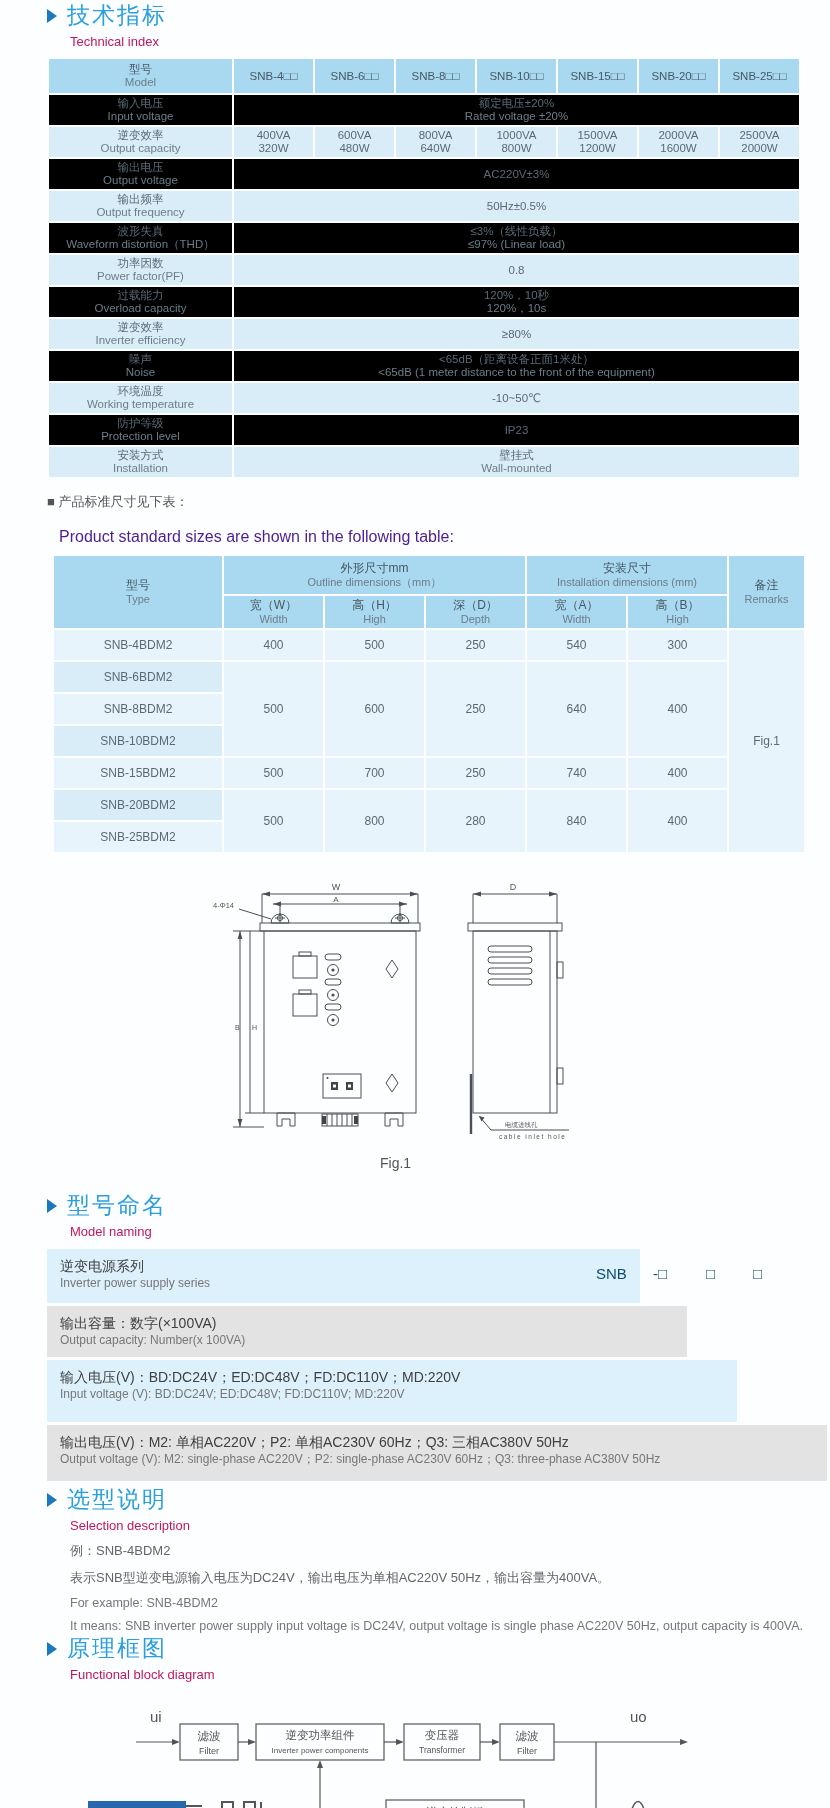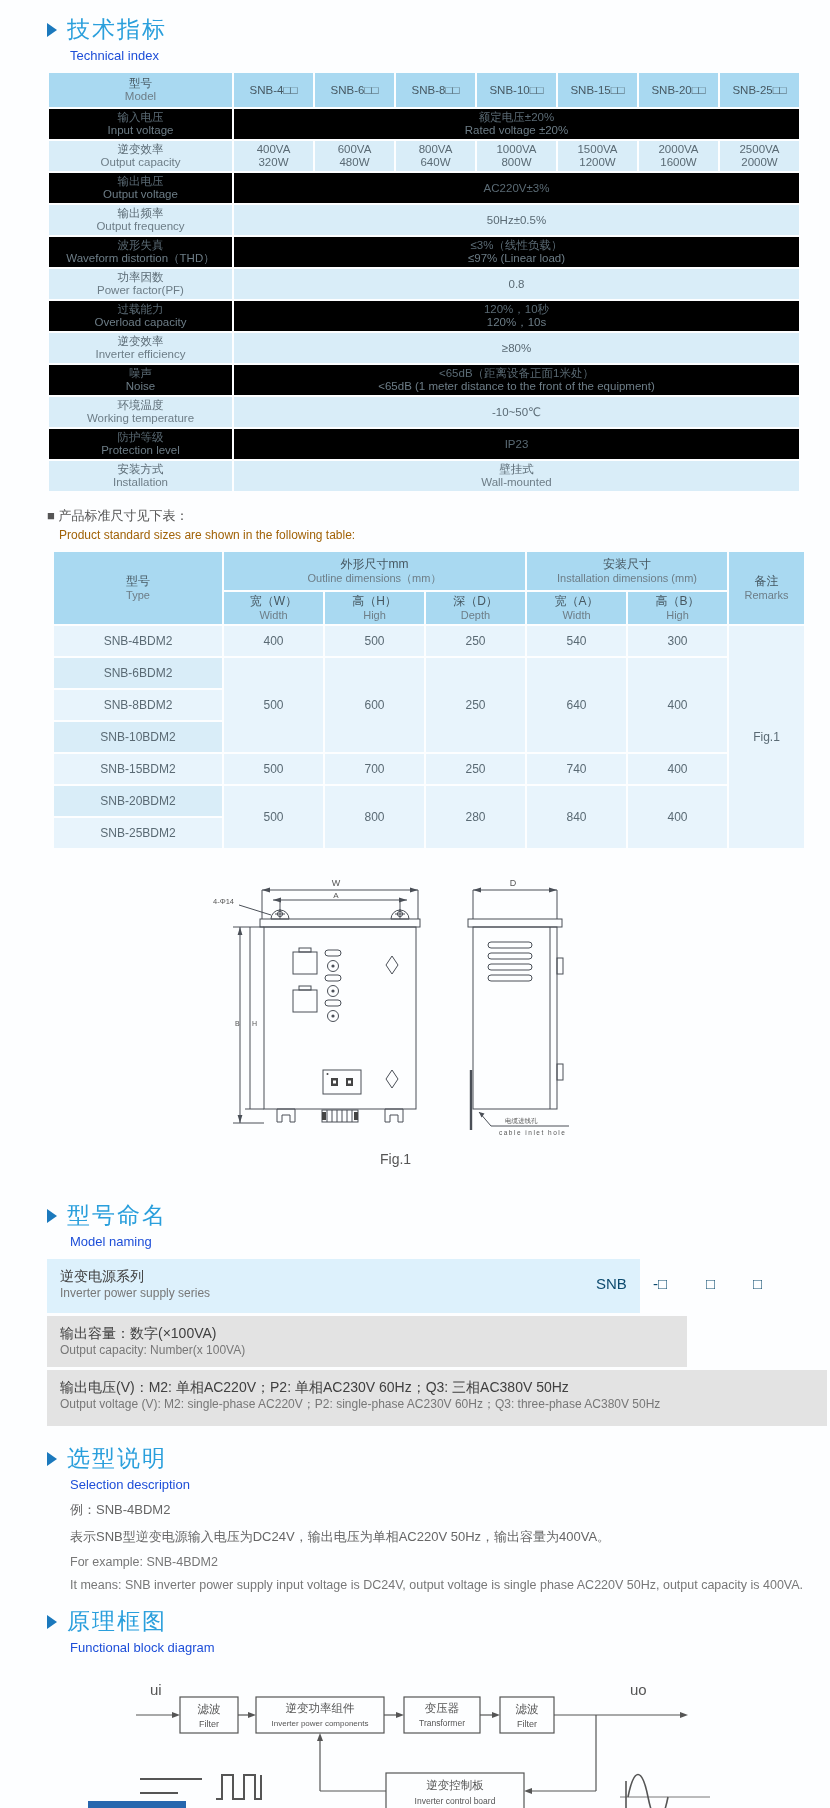--- a/index.html
+++ b/index.html
@@ -1,39 +1,39 @@
 <!DOCTYPE html>
 <html><head>
 <meta charset="utf-8">
 <style>
   *{box-sizing:border-box;margin:0;padding:0}
   html,body{background:#fff}
   body{font-family:"Liberation Sans","DejaVu Sans",sans-serif;color:#555}
   .page{position:relative;width:830px;height:1808px;background:#fdfeff;overflow:hidden}
 
   
-  .sec-head{display:flex;align-items:center;gap:10px;margin-left:47px;padding-top:14px}
+  .sec-head{display:flex;align-items:center;gap:10px;margin-left:47px;}
   .tri{width:0;height:0;border-left:10px solid #1b79bd;border-top:7px solid transparent;border-bottom:7px solid transparent}
   .sec-title{font-size:23px;color:#2a9fdc;letter-spacing:2px}
-  .sec-sub{margin-left:70px;font-size:13px;color:#1d4ed8;margin-top:3px}
+  .sec-sub{margin-left:70px;font-size:13px;color:#be185d;margin-top:3px}
 
   
   table{border-collapse:separate;border-spacing:2px;table-layout:fixed}
   .spec{width:753px;margin:8px 0 0 47px}
   .spec td{text-align:center;font-size:11.5px;line-height:13px;padding:2px 2px;vertical-align:middle;color:#5a6a74}
   .spec .en{color:#6d7d87}
   .spec tr.hdr td{background:#a9d9f1;color:#465862;height:34px}
   .spec tr.rA td{background:#000000}
   .spec tr.rB td{background:#d9edf8}
   .spec td.lbl{height:28px}
 
   
   .size-note{margin:14px 0 0 47px}
   .size-note .zh{font-size:13px;color:#555}
-  .size-note .en{font-size:12px;color:#a16207;margin:3px 0 0 12px}
+  .size-note .en{font-size:16px;color:#4c1d95;margin:17px 0 0 12px}
 
   
   .size{width:750px;margin:8px 0 0 52px}
   .size td{text-align:center;font-size:12px;line-height:14px;padding:2px;vertical-align:middle;color:#5a6a74}
   .size tr.hdr td{background:#a9d9f1;color:#465862}
   .size tr.hdr1 td{height:38px}
   .size tr.hdr2 td{height:32px}
   .size td.cA{background:#e8f4fc}
   .size td.cB{background:#d9edf8}
   .size td.val{background:#e8f4fc}
@@ -461,20 +461,24 @@
       <span class="s3">□</span>
     </div>
     <div class="nrow blue w1">
       <div class="zh">逆变电源系列</div>
         <div class="en">Inverter power supply series</div>
     </div>
     <div class="nrow gray w2">
       <div class="zh">输出容量：数字(×100VA)</div>
         <div class="en">Output capacity: Number(x 100VA)</div>
     </div>
+    <div class="nrow blue w3">
+      <div class="zh">输入电压(V)：BD:DC24V；ED:DC48V；FD:DC110V；MD:220V</div>
+        <div class="en">Input voltage (V): BD:DC24V;  ED:DC48V;  FD:DC110V; MD:220V</div>
+    </div>
     <div class="nrow gray w4">
       <div class="zh">输出电压(V)：M2: 单相AC220V；P2: 单相AC230V 60Hz；Q3: 三相AC380V 50Hz</div>
         <div class="en">Output voltage (V):  M2: single-phase AC220V；P2: single-phase AC230V 60Hz；Q3: three-phase AC380V 50Hz</div>
     </div>
   </div>
 
   <div class="sel">
     <div class="sec-head">
       <span class="tri"></span>
       <span class="sec-title">选型说明</span>

